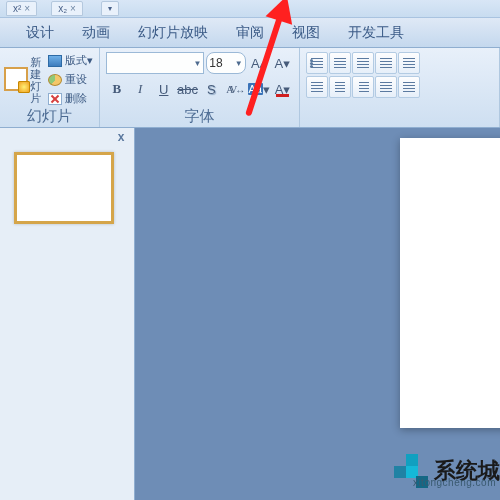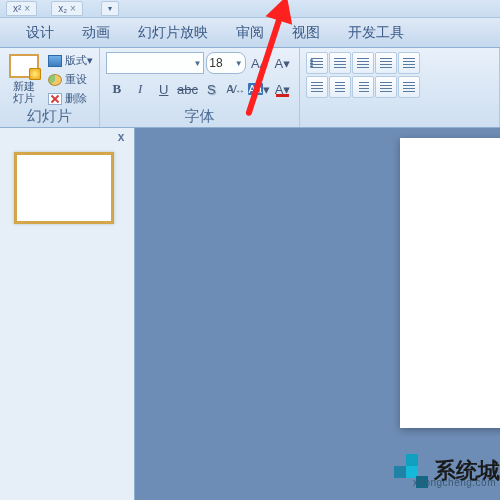--- a/index.html
+++ b/index.html
@@ -10,21 +10,21 @@
   .title-extra { width: 18px; height: 15px; background: #e9f1fb; border: 1px solid #b4c8de; border-radius: 2px 2px 0 0; margin-left: 4px; display: flex; align-items: center; justify-content: center; color: #4a628a; font-size: 8px; }
   .menubar { height: 30px; background: linear-gradient(#dfe9f6,#c4d8ee); border-bottom: 1px solid #8faed0; display: flex; align-items: center; padding-left: 12px; }
   .menu-item { font-size: 14px; color: #3a5a86; padding: 4px 14px; cursor: pointer; }
   .ribbon { height: 80px; background: linear-gradient(#e8f0fa,#cedff1); border-bottom: 1px solid #8faed0; display: flex; }
   .rgroup { border-right: 1px solid #b0c8e0; display: flex; flex-direction: column; padding: 2px 4px 0 4px; position: relative; }
   .rgroup .glabel { position: absolute; bottom: 1px; left: 0; right: 0; text-align: center; font-size: 15px; color: #4b6a92; }
   .g-slides { width: 100px; }
   .g-font { width: 200px; }
   .g-para { width: 200px; }
   .slides-top { display: flex; height: 58px; }
-  .new-slide { width: 40px; display: flex; flex-direction: column; align-items: center; justify-content: center; cursor: pointer; }
+  .new-slide { width: 40px; display: flex; flex-direction: row; align-items: center; justify-content: center; cursor: pointer; }
   .new-slide-icn { width: 30px; height: 24px; border: 2px solid #d7a04a; background: #fff; position: relative; }
   .new-slide-icn::after { content: ""; position: absolute; right: -4px; bottom: -4px; width: 10px; height: 10px; background: radial-gradient(#fff176,#f0a020); border: 1px solid #c68800; border-radius: 1px; }
   .new-slide-txt { font-size: 11px; color: #3b5982; line-height: 12px; text-align: center; margin-top: 2px; }
   .slides-btns { display: flex; flex-direction: column; margin-left: 2px; justify-content: flex-end; padding-top: 2px; }
   .sm { font-size: 11px; color: #3b5982; padding: 2px 2px; display: flex; align-items: center; cursor: pointer; }
   .sm .ic { width: 14px; height: 12px; margin-right: 3px; display: inline-block; }
   .ic-layout { background: linear-gradient(#6fb0e8,#3d7cbd); border: 1px solid #2d6aa5; }
   .ic-reset { background: conic-gradient(#f4c76a 0 60%, #8fc978 60% 100%); border-radius: 50%; border: 1px solid #b48a30; }
   .ic-delete { background: #fff; border: 1px solid #8faed0; position: relative; }
   .ic-delete::before,.ic-delete::after { content: ""; position: absolute; width: 10px; height: 2px; background: #d64040; top: 4px; left: 1px; }
@@ -33,21 +33,21 @@
   .font-top, .font-bot { display: flex; align-items: center; gap: 2px; padding: 2px 2px; }
   .combo { height: 22px; border: 1px solid #9bb9d7; background: #fdfefe; display: flex; align-items: center; font-size: 12px; color: #888; padding: 0 2px; }
   .combo.name { width: 100px; }
   .combo.size { width: 40px; justify-content: center; color: #333; border-radius: 8px; }
   .combo .caret { margin-left: auto; font-size: 8px; color: #4d6a8e; }
   .ibtn { width: 22px; height: 22px; border: 1px solid transparent; display: flex; align-items: center; justify-content: center; font-size: 13px; color: #465b7a; cursor: pointer; border-radius: 2px; }
   .bold { font-weight: bold; font-family: "Times New Roman",serif; }
   .italic { font-style: italic; font-family: "Times New Roman",serif; }
   .strike { text-decoration: line-through; }
   .shadow-s { text-shadow: 1px 1px 1px #88a3c0; }
-  .av { font-size: 10px; letter-spacing: -2px; }
+  .av { font-size: 10px; letter-spacing: -2px; font-family: Liberation Serif, serif; }
   .fsel { background: #3a73b8; color: #fff; padding: 0 1px; font-size: 11px; border-radius: 1px; }
   .fclr { position: relative; }
   .fclr::after { content: ""; position: absolute; left: 3px; right: 3px; bottom: 2px; height: 3px; background: #d02020; }
   .para-rows { display: flex; flex-direction: column; gap: 2px; padding: 2px; }
   .para-row { display: flex; gap: 1px; }
   .pbtn { width: 22px; height: 22px; border: 1px solid #b3cbe3; background: linear-gradient(#fdfdfe,#e6eff9); border-radius: 2px; display: flex; align-items: center; justify-content: center; cursor: pointer; position: relative; }
   .lines { width: 12px; height: 10px; background: repeating-linear-gradient(#5b7aa0 0 1px, transparent 1px 3px); }
   .lines.left { }
   .lines.center { width: 10px; }
   .lines.right { width: 10px; margin-left: 2px; }

